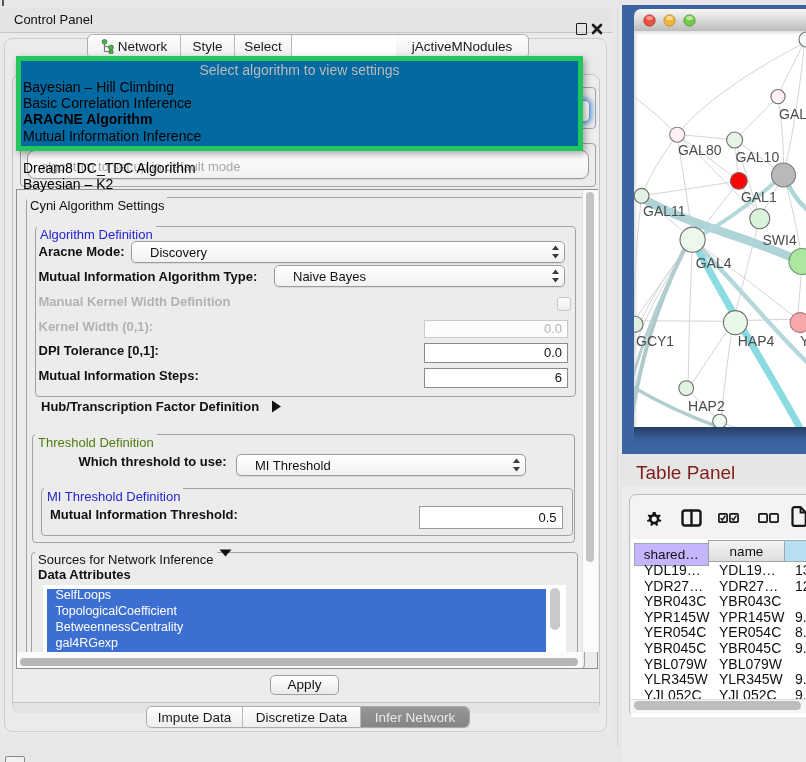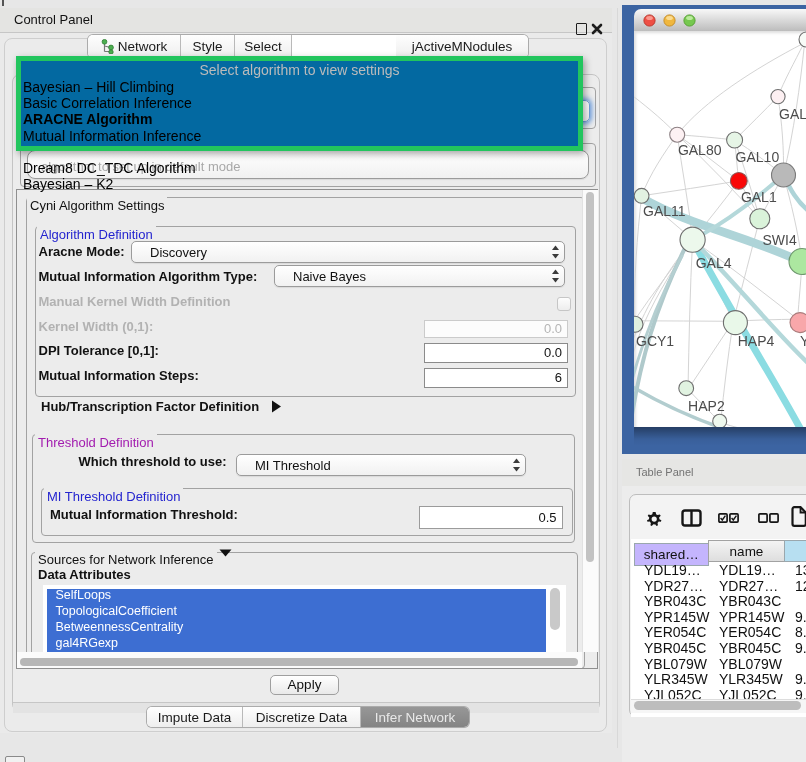--- a/index.html
+++ b/index.html
@@ -105,21 +105,21 @@
  <div class="fld" style="left:407px;top:178px;width:144px;height:19.5px;">
         <span>6</span>
       </div>
 
  <div class="lbl b" style="left:24px;top:209.5px;">Hub/Transcription Factor Definition</div>
  <svg class="abs" style="left:254px;top:210px;" width="11" height="13" viewBox="0 0 11 13">
         <path d="M1 0.5 L10 6.5 L1 12.5 Z" fill="#111"></path>
       </svg>
 
  <div class="gb" style="left:15px;top:244px;width:541px;height:107px;"></div>
- <div class="gbl" style="left:18px;top:238px;color:#a21caf;">Threshold Definition</div>
+ <div class="gbl" style="left:18px;top:238px;color:#4d7c0f;">Threshold Definition</div>
  <div class="lbl b" style="left:61.5px;top:265px;">Which threshold to use:</div>
  <div class="combo" style="left:219px;top:264px;width:288px;height:20px;">
    <div class="ct">MI Threshold</div>
    <svg class="arr" viewBox="0 0 9 14">
           <path d="M4.5 0.5 L8 5 L1 5 Z" fill="#3a3a3a"></path>
           <path d="M4.5 13.5 L8 9 L1 9 Z" fill="#3a3a3a"></path>
         </svg>
  </div>
  <div class="gb" style="left:23.5px;top:298px;width:530px;height:46px;"></div>
  <div class="gbl" style="left:27px;top:292px;color:#2424cf;">MI Threshold Definition</div>
@@ -259,21 +259,21 @@
   <text x="2" y="315.2">GCY1</text>
   <text x="103.7" y="315.2">HAP4</text>
   <text x="166" y="315.2">Y</text>
   <text x="54.1" y="379.8">HAP2</text>
  </g>
 </svg>
 </div>
 <div class="abs" style="left:634px;top:427px;width:172px;height:27px;background:linear-gradient(rgba(0,0,0,0.38),rgba(0,0,0,0.05) 45%,rgba(0,0,0,0) 70%);"></div>
 
 <div class="abs" style="left:622px;top:459px;width:184px;height:27px;background:#e6e6e4;border-bottom:1px solid #d2d2d2;">
-  <div class="abs" style="left:14px;top:0;line-height:27px;font-size:11px;color:#737373;">Table Panel</div>
+  <div class="abs" style="left:14px;top:0;line-height:27px;font-size:19px;color:#7f1d1d;">Table Panel</div>
 </div>
 <div class="abs" style="left:622px;top:486px;width:184px;height:276px;background:#ececec;"></div>
 <div class="abs" style="left:629px;top:494px;width:190px;height:223px;border:1px solid #bdbdbd;border-radius:7px;background:#f3f3f3;box-sizing:border-box;"></div>
 
 <div id="tblicons">
  <svg class="abs" style="left:646px;top:511px;" width="16" height="16" viewBox="0 0 16 16">
   <path fill="#161616" d="M8 1 L9.6 1 L10.1 3.2 A5.2 5.2 0 0 1 11.7 4.1 L13.8 3.4 L14.7 4.8 L13.1 6.4 A5.2 5.2 0 0 1 13.4 8.2 L15.4 9.2 L14.9 10.7 L12.7 10.6 A5.2 5.2 0 0 1 11.5 12 L12 14.2 L10.6 15 L9.1 13.3 A5.2 5.2 0 0 1 7.3 13.3 L5.8 15 L4.4 14.2 L4.9 12 A5.2 5.2 0 0 1 3.7 10.6 L1.5 10.7 L1 9.2 L3 8.2 A5.2 5.2 0 0 1 3.3 6.4 L1.7 4.8 L2.6 3.4 L4.7 4.1 A5.2 5.2 0 0 1 6.3 3.2 L6.8 1 Z"></path>
   <circle cx="8.2" cy="8.1" r="2.6" fill="#f3f3f3"></circle>
  </svg>
  <svg class="abs" style="left:681px;top:509px;" width="21" height="18" viewBox="0 0 21 18">

